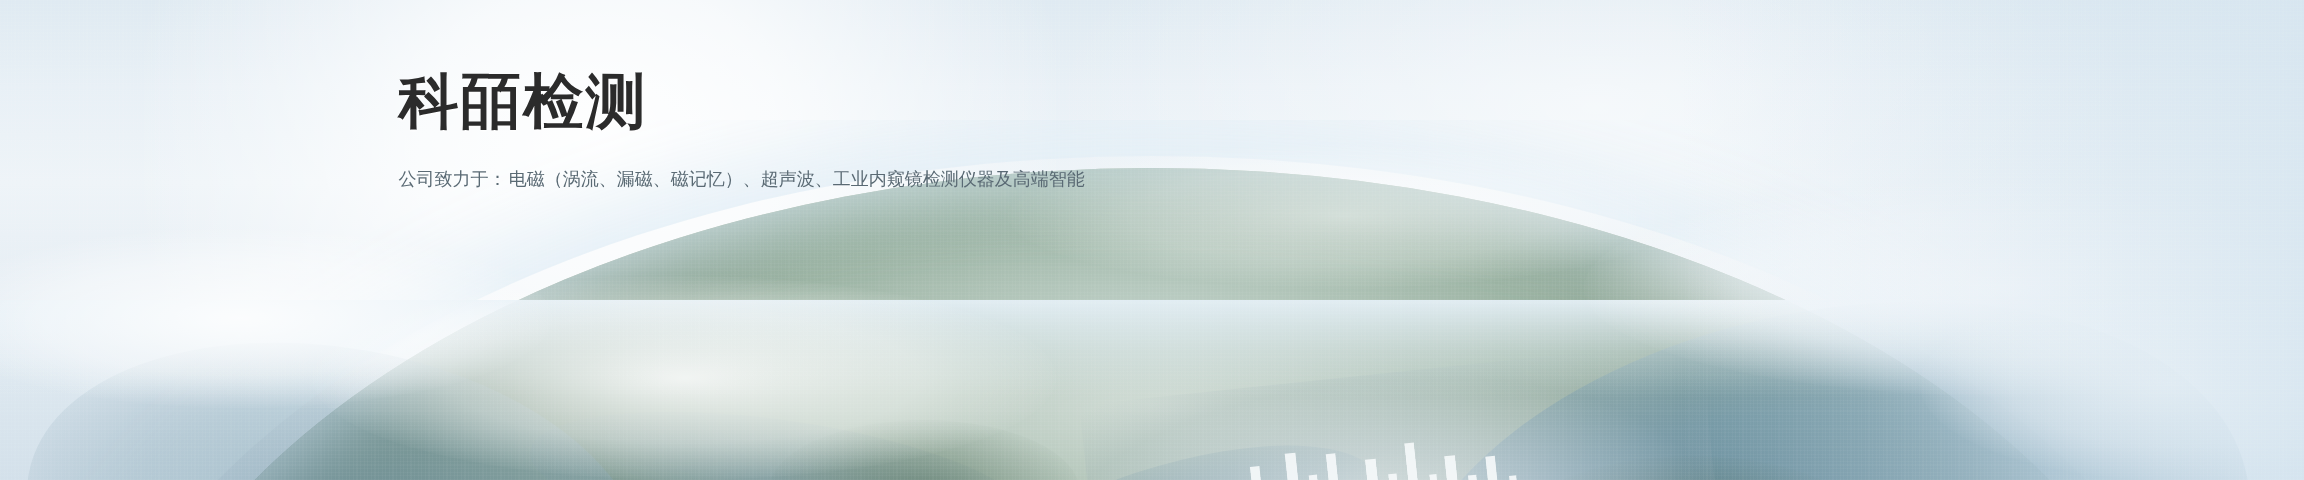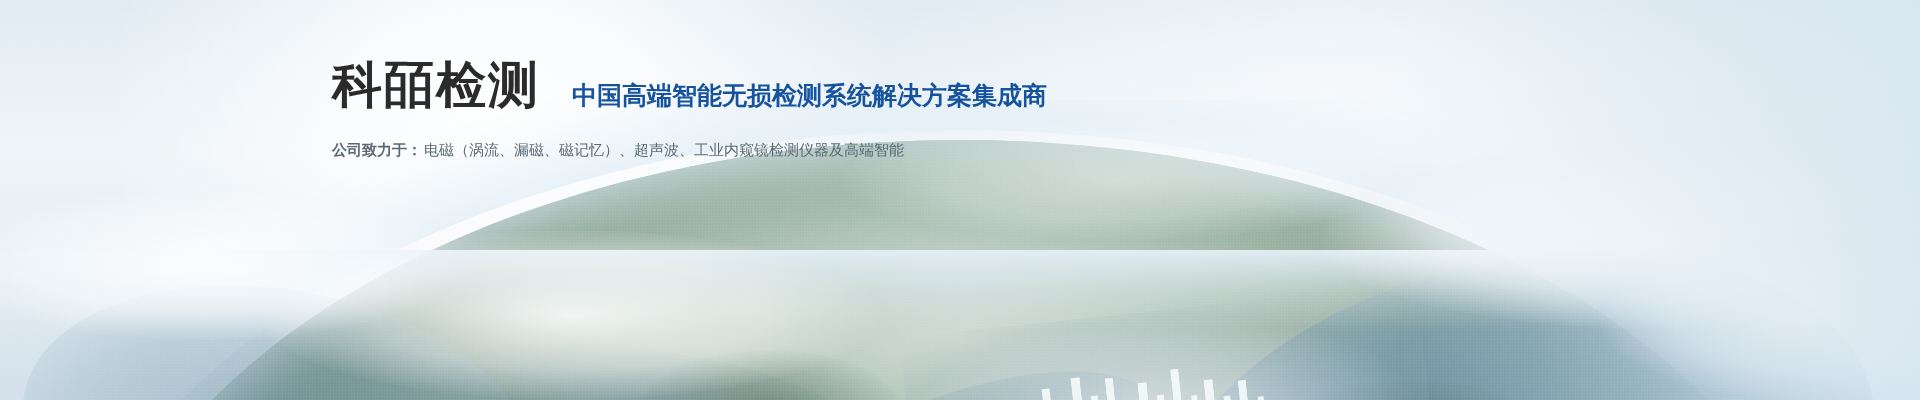--- a/index.html
+++ b/index.html
@@ -107,35 +107,35 @@
   .g1{left:560px;top:210px;width:260px;height:120px;}
   .g2{left:1180px;top:240px;width:300px;height:130px;}
   .horizon-fade{
     position:absolute;left:0;top:150px;width:1920px;height:80px;
     background:linear-gradient(to bottom,rgba(228,239,246,0.95) 0%,rgba(228,239,246,0.35) 55%,rgba(228,239,246,0) 100%);
     pointer-events:none;
   }
 
   
   .text-block{position:absolute;left:332px;top:60px;width:900px;}
-  .title-row{display:flex;align-items:flex-end;gap:24px;}
+  .title-row{display:flex;}
   .brand-title{
     font-size:50px;font-weight:bold;color:#2b2b2b;letter-spacing:2px;
     line-height:1;white-space:nowrap;
     text-shadow:0 1px 2px rgba(255,255,255,0.7);
   }
   .brand-slogan{
     font-size:25px;font-weight:bold;color:#15539e;letter-spacing:0px;
     line-height:1;white-space:nowrap;margin-left:8px;margin-bottom:2px;
   }
   .desc{
     margin-top:26px;display:flex;align-items:flex-start;
     font-size:15px;color:#5a6a74;line-height:27px;white-space:nowrap;
   }
-  .desc-label{margin-right:2px;font-weight:bold;}
+  .desc-label{margin-right:2px;}
   .desc-lines{display:flex;}
   .desc-line{}
 </style>
 </head>
 <body>
 
 <div class="banner">
 
   <div class="sky-glow"></div>
   <div class="sky-glow2"></div>
@@ -175,21 +175,20 @@
   <div class="cloud c1"></div>
   <div class="cloud c2"></div>
   <div class="cloud c3"></div>
   <div class="cloud c4"></div>
   <div class="haze-right"></div>
   <div class="grain"></div>
 
   <div class="text-block">
     <div class="title-row">
       <div class="brand-title">科皕检测</div>
-      <div class="brand-slogan">中国高端智能无损检测系统解决方案集成商</div>
     </div>
     <div class="desc">
       <div class="desc-label">公司致力于：</div>
       <div class="desc-lines">
         <div class="desc-line">电磁（涡流、漏磁、磁记忆）、超声波、工业内窥镜检测仪器及高端智能</div>
       </div>
     </div>
   </div>
 
 </div>

